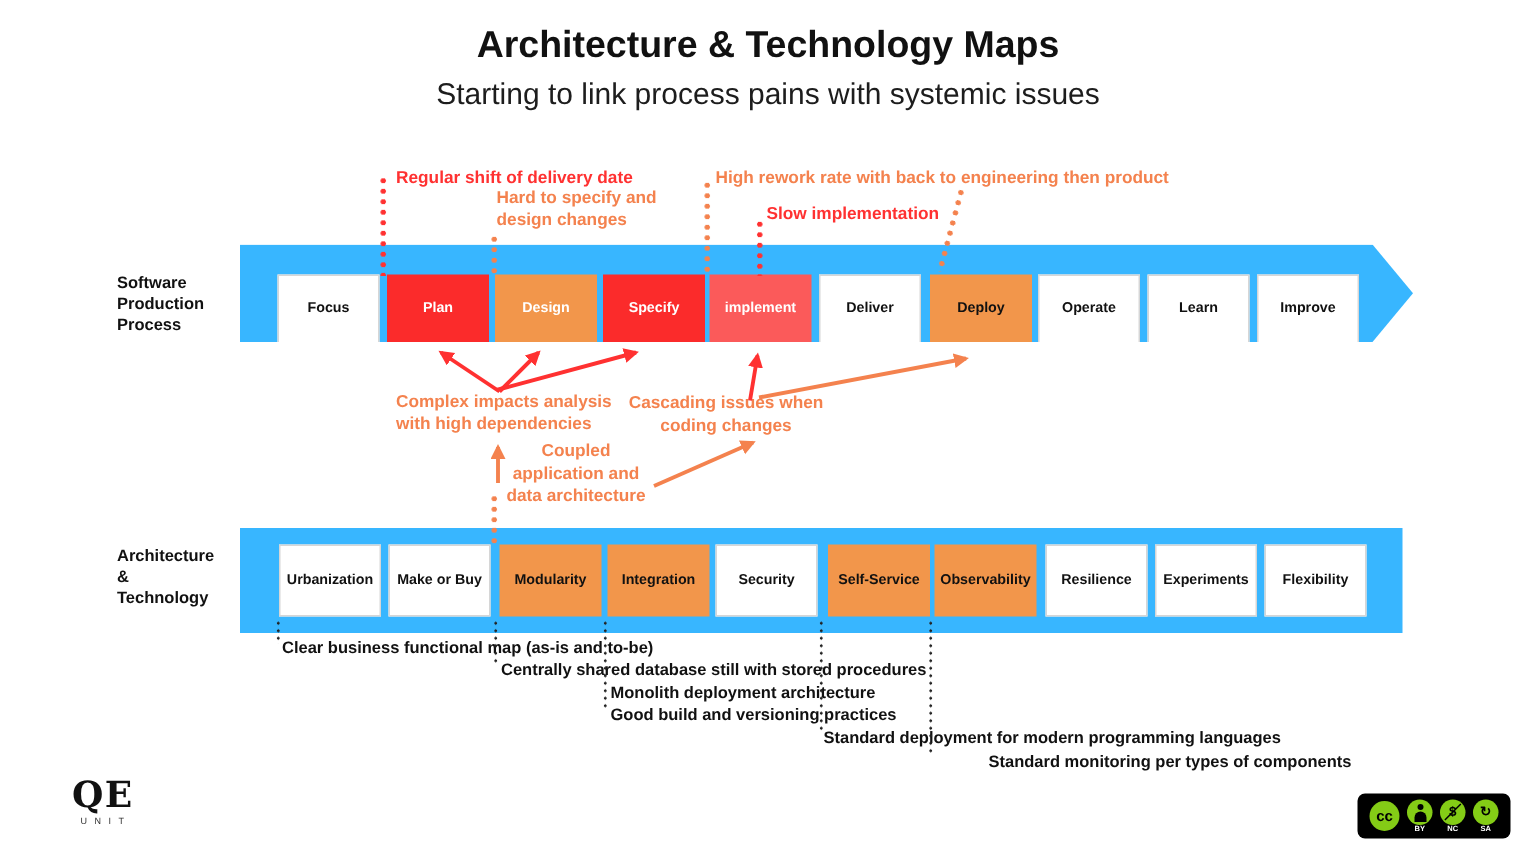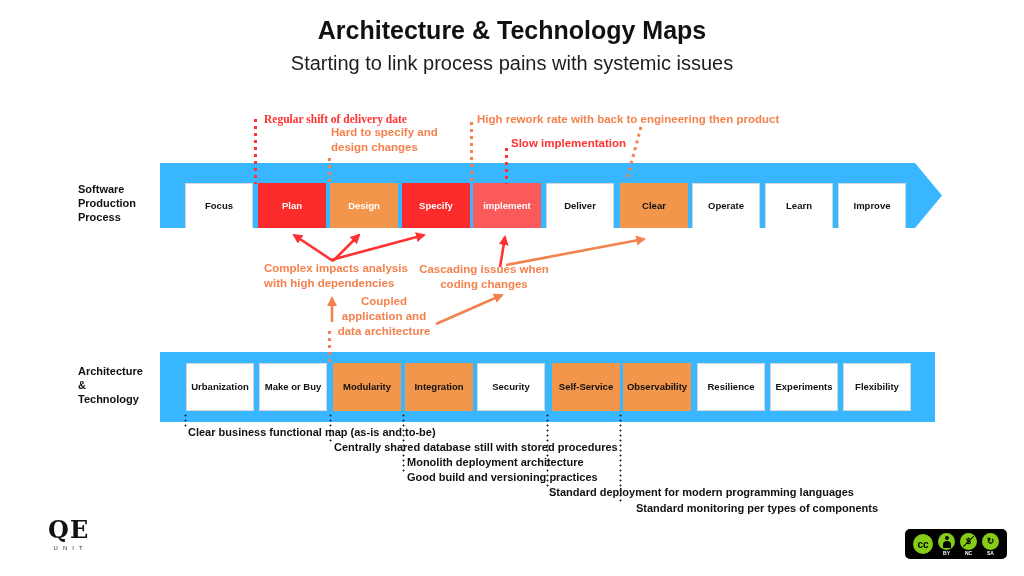--- a/index.html
+++ b/index.html
@@ -69,57 +69,57 @@
 &amp;
 Technology</div>
 
   <div class="band band-top" id="band-top">
       <div class="step white" style="left: 25px;">Focus</div>
       <div class="step red" style="left: 98px;">Plan</div>
       <div class="step orange-white" style="left: 170px;">Design</div>
       <div class="step red" style="left: 242px;">Specify</div>
       <div class="step salmon" style="left: 313px;">implement</div>
       <div class="step white" style="left: 386px;">Deliver</div>
-      <div class="step orange" style="left: 460px;">Clear</div>
+      <div class="step orange" style="left: 460px;">Deploy</div>
       <div class="step white" style="left: 532px;">Operate</div>
       <div class="step white" style="left: 605px;">Learn</div>
       <div class="step white" style="left: 678px;">Improve</div>
     </div>
   <div class="band band-bottom" id="band-bottom">
       <div class="step white" style="left: 26px;">Urbanization</div>
       <div class="step white" style="left: 99px;">Make or Buy</div>
       <div class="step orange" style="left: 173px;">Modularity</div>
       <div class="step orange" style="left: 245px;">Integration</div>
       <div class="step white" style="left: 317px;">Security</div>
       <div class="step orange" style="left: 392px;">Self-Service</div>
       <div class="step orange" style="left: 463px;">Observability</div>
       <div class="step white" style="left: 537px;">Resilience</div>
       <div class="step white" style="left: 610px;">Experiments</div>
       <div class="step white" style="left: 683px;">Flexibility</div>
     </div>
 
   <div id="annotations">
-      <div class="pain red" style="left: 264px; top: 112px; font-family: Liberation Serif, serif;">Regular shift of delivery date</div>
+      <div class="pain red" style="left: 264px; top: 112px;">Regular shift of delivery date</div>
       <div class="pain orange" style="left: 331px; top: 125px;">Hard to specify and
 design changes</div>
       <div class="pain orange" style="left: 477px; top: 112px;">High rework rate with back to engineering then product</div>
       <div class="pain red" style="left: 511px; top: 136px;">Slow implementation</div>
       <div class="pain orange" style="left: 264px; top: 261px;">Complex impacts analysis
 with high dependencies</div>
       <div class="pain orange center" style="left: 418px; top: 262px; width: 132px;">Cascading issues when
 coding changes</div>
       <div class="pain orange center" style="left: 331px; top: 294px; width: 106px;">Coupled
 application and
 data architecture</div>
       <div class="tech-ann" style="left: 188px; top: 426px;">Clear business functional map (as-is and to-be)</div>
       <div class="tech-ann" style="left: 334px; top: 441px;">Centrally shared database still with stored procedures</div>
       <div class="tech-ann" style="left: 407px; top: 456px;">Monolith deployment architecture</div>
       <div class="tech-ann" style="left: 407px; top: 471px;">Good build and versioning practices</div>
       <div class="tech-ann" style="left: 549px; top: 486px;">Standard deployment for modern programming languages</div>
-      <div class="tech-ann" style="left: 636px; top: 502px;">Standard monitoring per types of components</div>
+      <div class="tech-ann" style="left: 659px; top: 502px;">Standard monitoring per types of components</div>
     </div>
   <div id="dotlines">
       <div class="dotline red" style="left: 253px; top: 117px; height: 67px;"></div>
       <div class="dotline orange" style="left: 327px; top: 156px; height: 28px;"></div>
       <div class="dotline orange" style="left: 469px; top: 120px; height: 64px;"></div>
       <div class="dotline red" style="left: 504px; top: 146px; height: 38px;"></div>
       <div class="dotline orange" style="left: 639px; top: 125px; height: 58px; transform: rotate(15deg);"></div>
       <div class="dotline orange" style="left: 327px; top: 329px; height: 34px;"></div>
       <div class="dotline black" style="left: 184px; top: 413px; height: 16px;"></div>
       <div class="dotline black" style="left: 329px; top: 413px; height: 30px;"></div>

